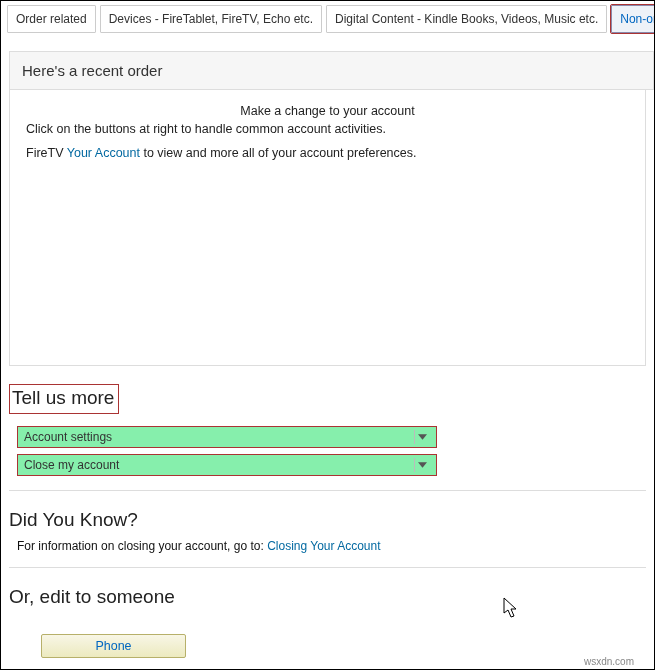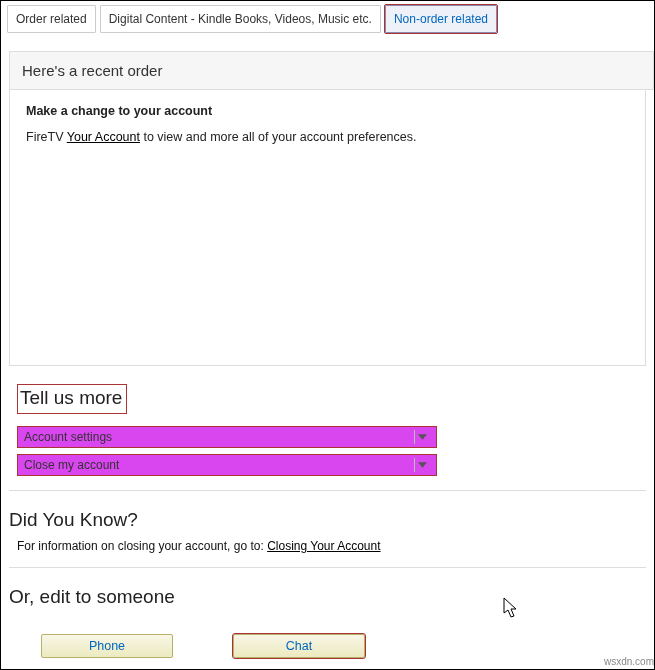--- a/index.html
+++ b/index.html
@@ -43,44 +43,44 @@
     font-size: 15px;
     color: #333;
   }
   .content-box {
     margin: 0 8px;
     border: 1px solid #ddd;
     border-top: none;
     padding: 14px 16px 10px 16px;
     height: 276px;
   }
-  .content-box .bold { font-weight: bold; margin-bottom: 12px; font-size: 12.5px; }
+  .content-box .bold { font-weight: normal; margin-bottom: 4px; font-size: 12.5px; text-align: center; }
   .content-box p { font-size: 12.5px; margin-bottom: 10px; color: #222; }
-  a.link { color: #000000; text-decoration: underline; cursor: pointer; }
+  a.link { color: #0369a1; cursor: pointer; }
   .section-heading {
     font-size: 19px;
     color: #222;
     margin: 18px 8px 8px 8px;
   }
   .section-heading.boxed {
     display: inline-block;
     border: 1px solid #a33;
     padding: 2px 4px 4px 2px;
-    margin-left: 16px;
+    margin-left: 8px;
   }
   .select-wrap {
     margin: 4px 8px 6px 16px;
   }
   .fake-select {
     display: flex;
     align-items: center;
     justify-content: space-between;
     width: 420px;
     border: 1px solid #a33;
-    background: #d946ef;
+    background: #86efac;
     font-size: 12px;
     color: #333;
     padding: 3px 6px;
     cursor: pointer;
   }
   .fake-select .chev {
     width: 16px;
     height: 14px;
     display: flex;
     align-items: center;
@@ -95,21 +95,21 @@
   .know-body, .talk-body {
     margin: 8px 8px 0 16px;
     font-size: 12px;
   }
   .contact-row {
     display: flex;
     gap: 60px;
     margin: 26px 0 0 40px;
   }
   .contact-btn {
-    width: 132px;
+    width: 145px;
     padding: 4px 0;
     text-align: center;
     font-size: 12.5px;
     color: #0066c0;
     background: linear-gradient(#f8f6e6, #eceabf);
     border: 1px solid #b7b06a;
     border-radius: 2px;
     cursor: pointer;
   }
   .contact-btn.chat {
@@ -119,44 +119,46 @@
   .cursor {
     position: absolute;
     left: 502px;
     top: 596px;
     width: 16px;
     height: 22px;
     pointer-events: none;
   }
   .watermark {
     position: absolute;
-    right: 0;
+    right: 20px;
     bottom: 2px;
     font-size: 10px;
     color: #888;
   }
 </style>
 </head>
 <body>
 
 
 
 
 <div class="tabs">
   <div class="tab">Order related</div>
+  <div class="tab">Devices - FireTablet, FireTV, Echo etc.</div>
   <div class="tab">Digital Content - Kindle Books, Videos, Music etc.</div>
   <div class="tab active">Non-order related</div>
 </div>
 
 
 <div class="recent-order-bar">Here's a recent order</div>
 
 
 <div class="content-box">
   <p class="bold">Make a change to your account</p>
+  <p>Click on the buttons at right to handle common account activities.</p>
   <p>
     <span>FireTV </span><a class="link">Your Account</a><span> to view and more all of your account preferences.</span>
   </p>
 </div>
 
 
 <div class="section-heading boxed">Tell us more</div>
 
 <div class="select-wrap">
   <div class="fake-select">
@@ -187,21 +189,20 @@
   <span>For information on closing your account, go to: </span><a class="link">Closing Your Account</a>
 </div>
 
 <div class="divider"></div>
 
 
 <div class="section-heading">Or, edit to someone</div>
 
 <div class="contact-row">
   <div class="contact-btn">Phone</div>
-  <div class="contact-btn chat">Chat</div>
 </div>
 
 
 <div class="cursor">
   <svg width="16" height="22" viewBox="0 0 16 22">
     <path d="M1 1 L1 16 L5 13 L8 20 L11 19 L8 12 L13 12 Z" fill="#fff" stroke="#000" stroke-width="1"></path>
   </svg>
 </div>
 
 <div class="watermark">wsxdn.com</div>

